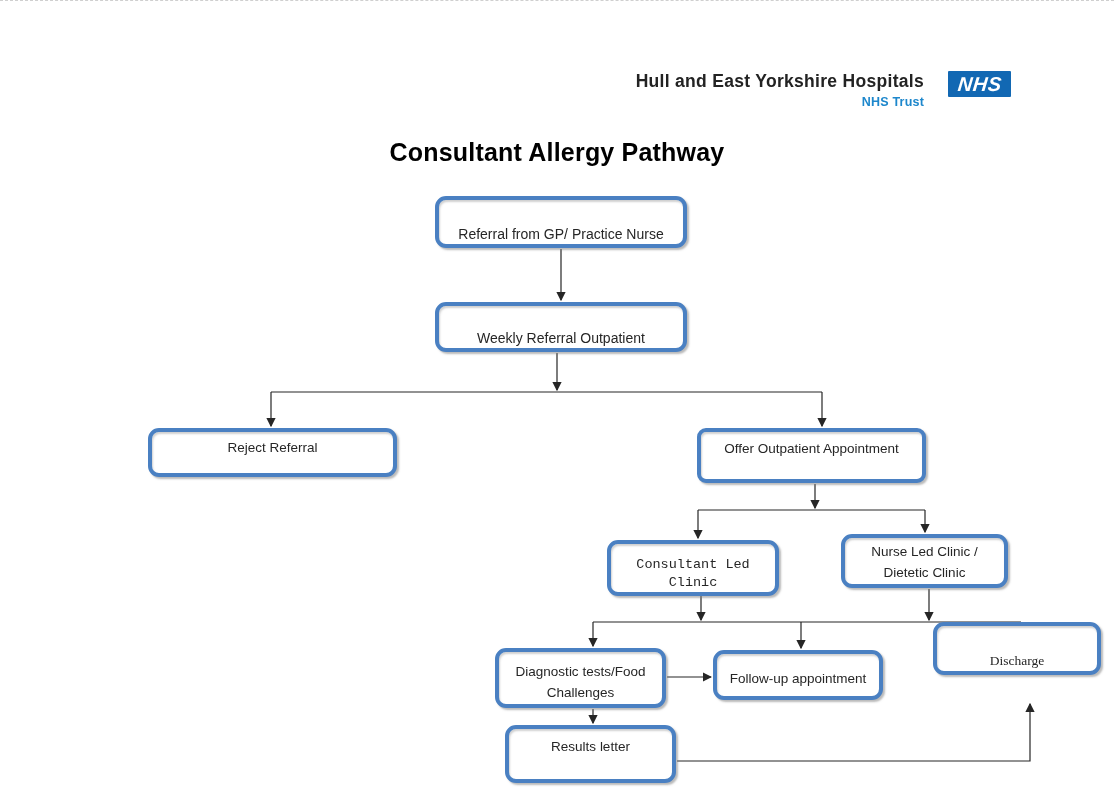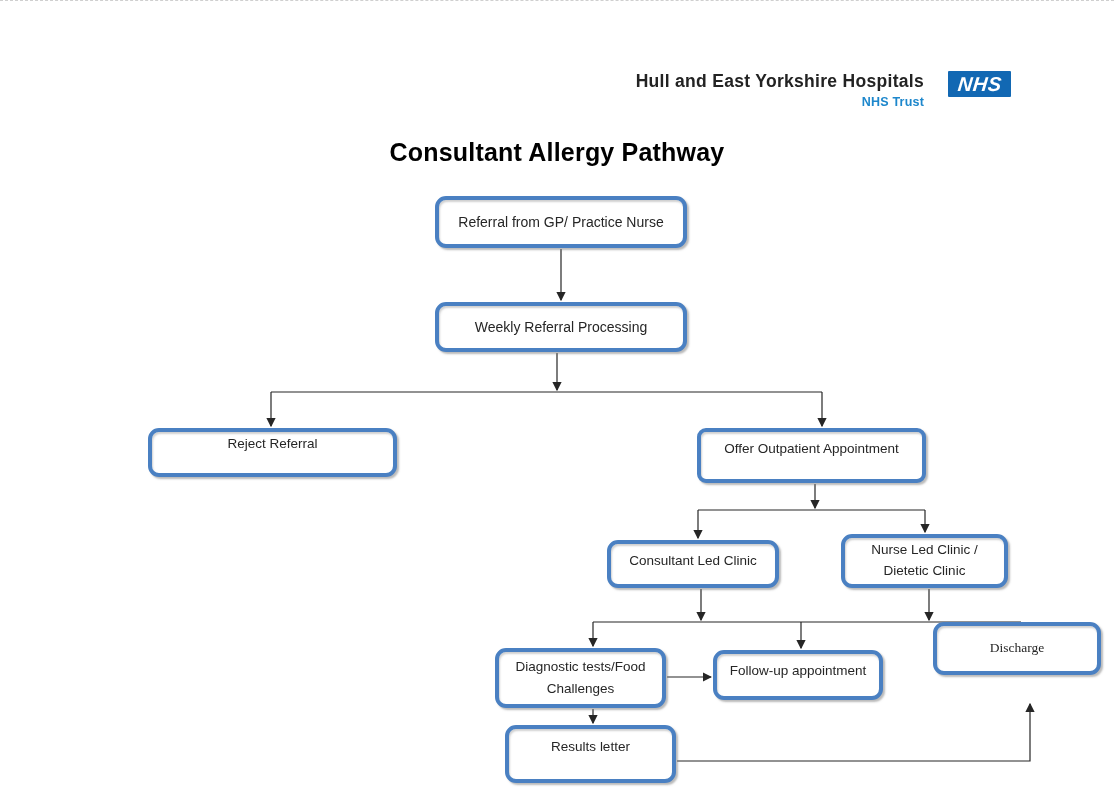--- a/index.html
+++ b/index.html
@@ -40,28 +40,28 @@
   
   .title{
     position:absolute;top:138px;left:0;width:1114px;text-align:center;
     font-size:25px;font-weight:bold;color:#000000;letter-spacing:0.2px;
   }
   
   .node{
     position:absolute;box-sizing:border-box;background:#ffffff;
     border:4px solid var(--node-border);border-radius:11px;
     box-shadow:2px 2px 2px rgba(130,130,130,0.55), inset 1px 2px 2px rgba(120,120,120,0.35);
-    display:flex;align-items:center;justify-content:center;text-align:center;
+    display:flex;align-items:flex-end;justify-content:center;text-align:center;
     font-size:13.5px;color:#262626;line-height:1.35;
   }
   .n-referral   {left:435px;top:196px;width:252px;height:52px;font-size:14px;}
   .n-weekly     {left:435px;top:302px;width:252px;height:50px;font-size:14px;}
   .n-reject     {left:148px;top:428px;width:249px;height:49px;padding-bottom:16px;}
   .n-offer      {left:697px;top:428px;width:229px;height:55px;align-items:flex-start;padding:8px 8px 0 8px;border-radius:9px;}
-  .n-consultant {left:607px;top:540px;width:172px;height:48px;padding-bottom:6px;}
+  .n-consultant {left:607px;top:540px;width:172px;height:56px;font-family:Liberation Mono, monospace;}
   .n-nurse      {left:841px;top:534px;width:167px;height:54px;padding:0 24px;line-height:1.55;}
   .n-diagnostic {left:495px;top:648px;width:171px;height:60px;padding:0 10px;line-height:1.6;}
   .n-followup   {left:713px;top:650px;width:170px;height:50px;padding-bottom:8px;}
   .n-discharge  {left:933px;top:622px;width:168px;height:53px;padding-bottom:1px;font-family:Liberation Serif, serif;}
   .n-results    {left:505px;top:725px;width:171px;height:58px;align-items:flex-start;padding-top:9px;}
   
   svg.connectors{position:absolute;top:0;left:0;pointer-events:none;}
   svg.connectors path, svg.connectors line{
     stroke:var(--connector);stroke-width:1.2;fill:none;
   }
@@ -108,21 +108,21 @@
     <path d="M1021,622 L1021,647" marker-end="url(#arr)"></path>
     <path d="M667,677 L711,677" marker-end="url(#arr)"></path>
     <path d="M593,709 L593,723" marker-end="url(#arr)"></path>
     <path d="M677,761 L1030,761 L1030,704" marker-end="url(#arr)"></path>
   </svg>
 
   <div class="node n-referral">
     <span>Referral from GP/ Practice Nurse</span>
   </div>
   <div class="node n-weekly">
-    <span>Weekly Referral Processing</span>
+    <span>Weekly Referral Outpatient</span>
   </div>
   <div class="node n-reject">
     <span>Reject Referral</span>
   </div>
   <div class="node n-offer">
     <span>Offer Outpatient Appointment</span>
   </div>
   <div class="node n-consultant">
     <span>Consultant Led Clinic</span>
   </div>

